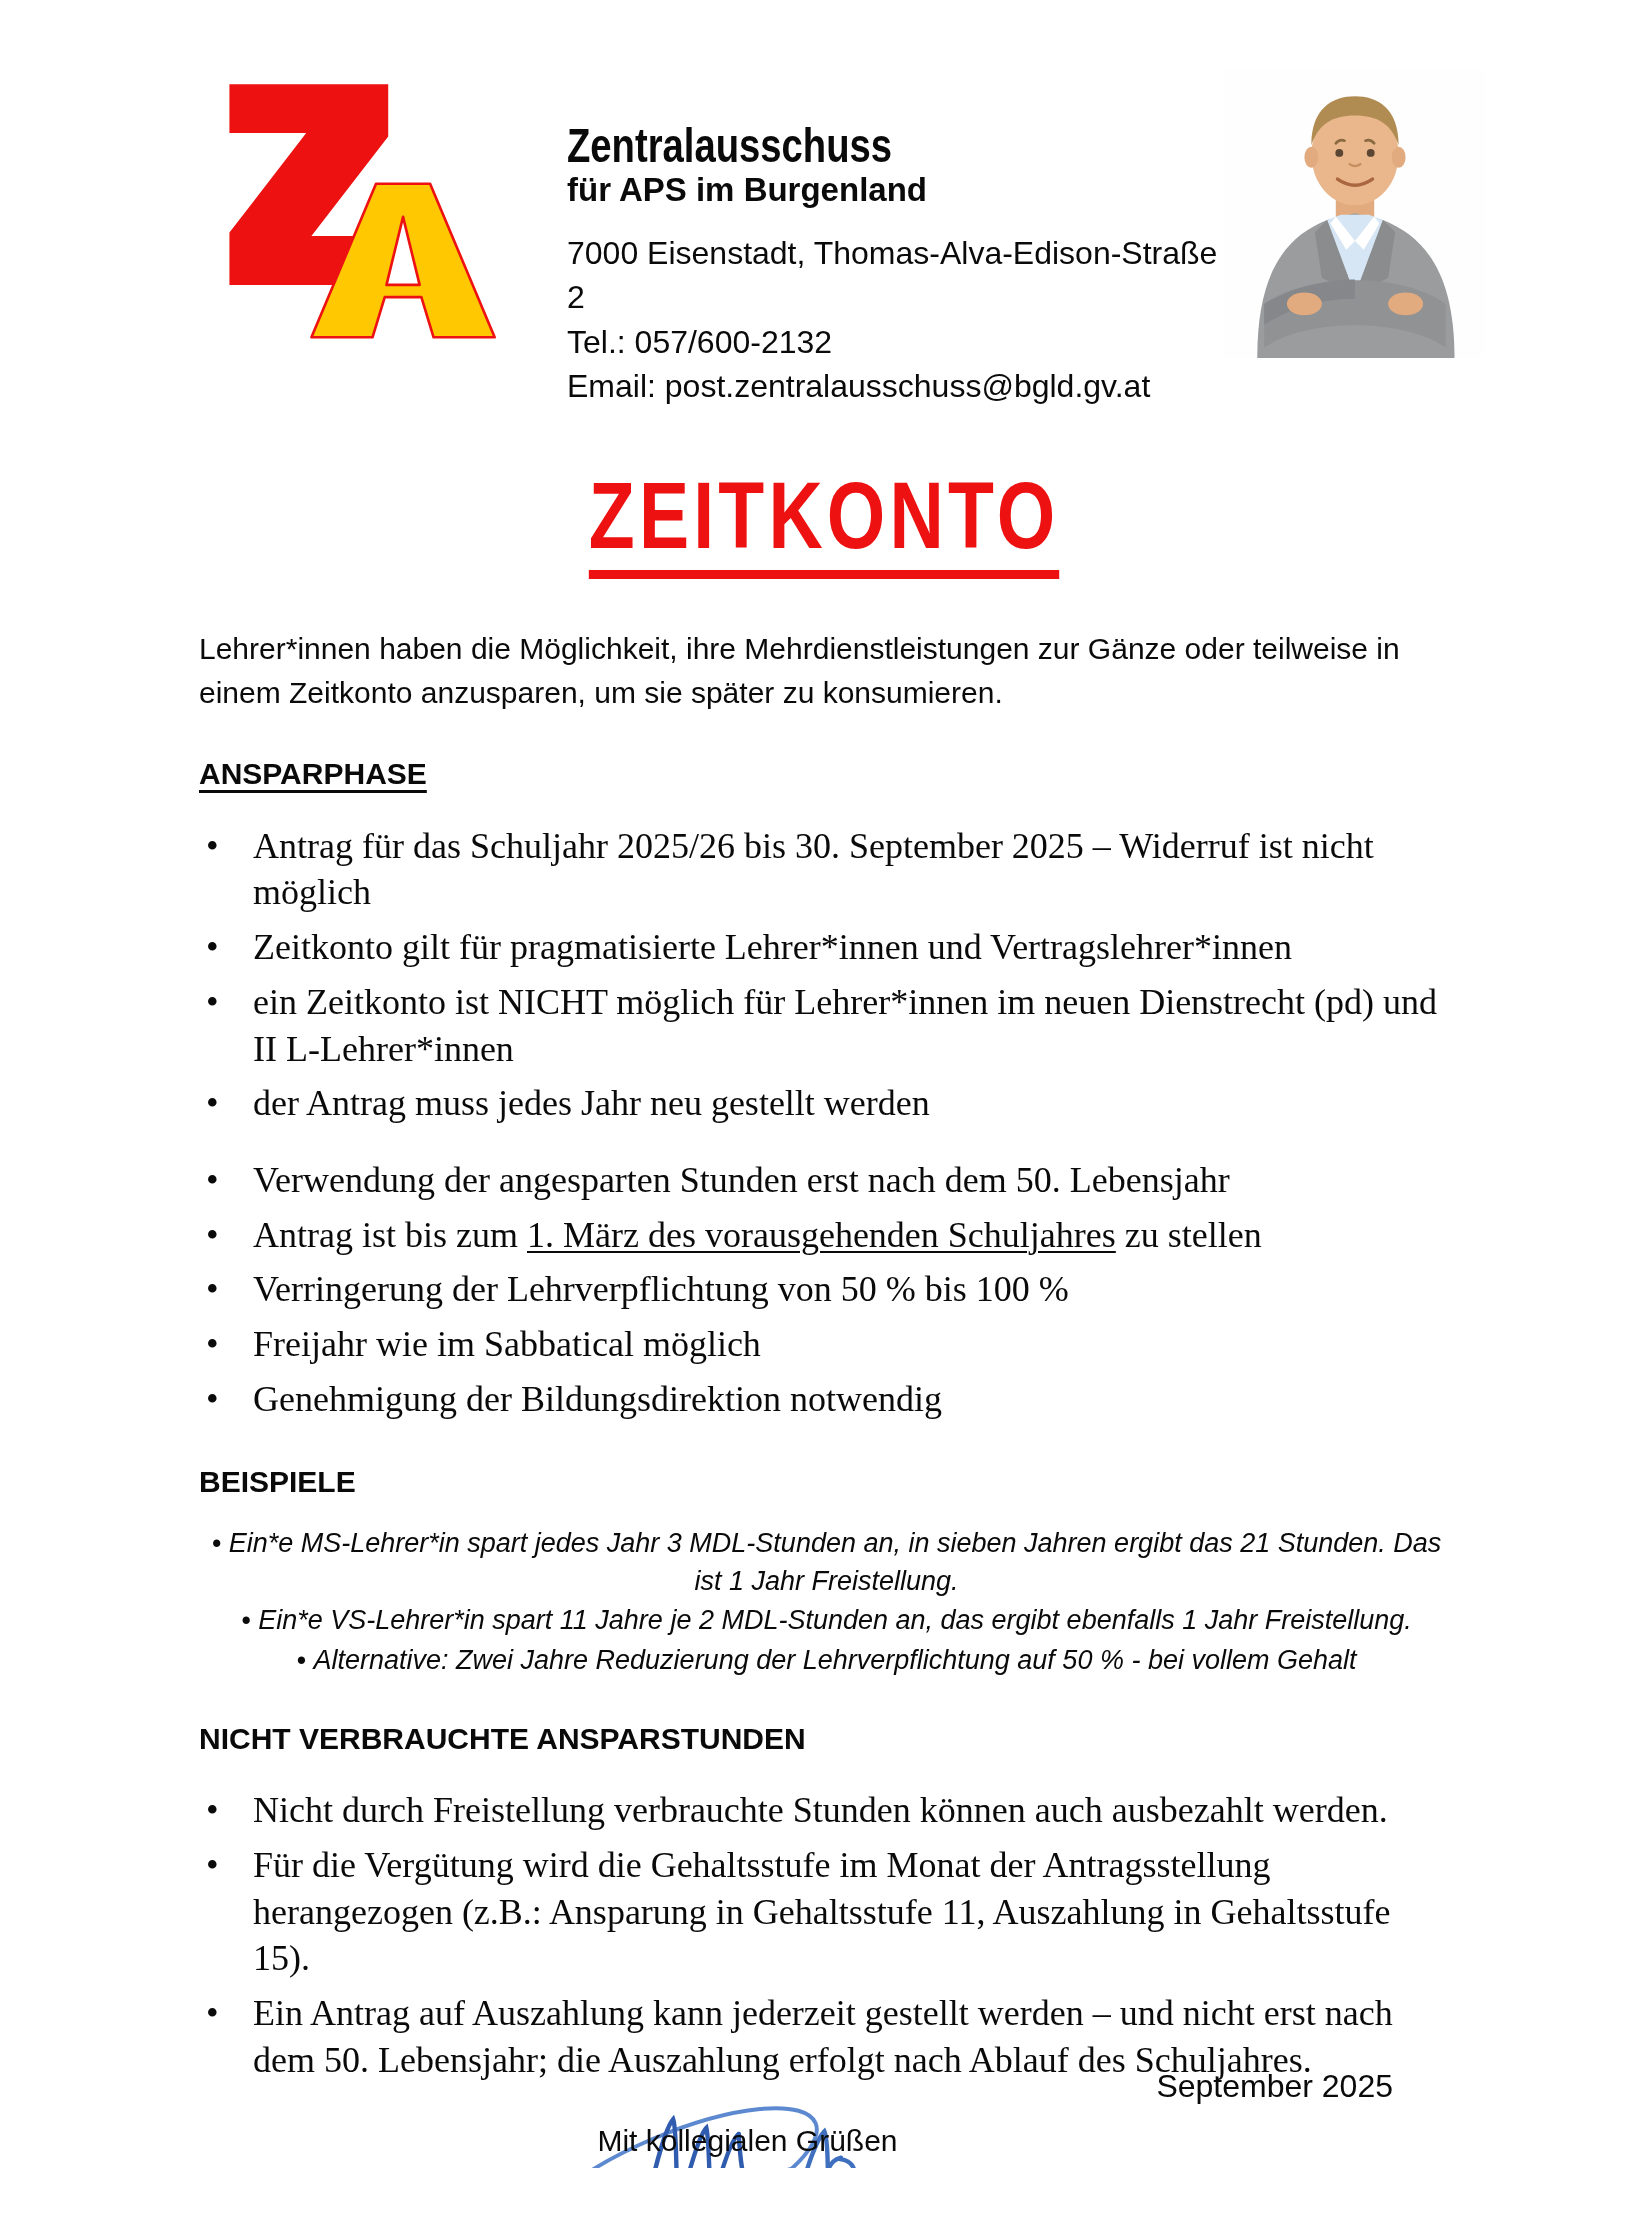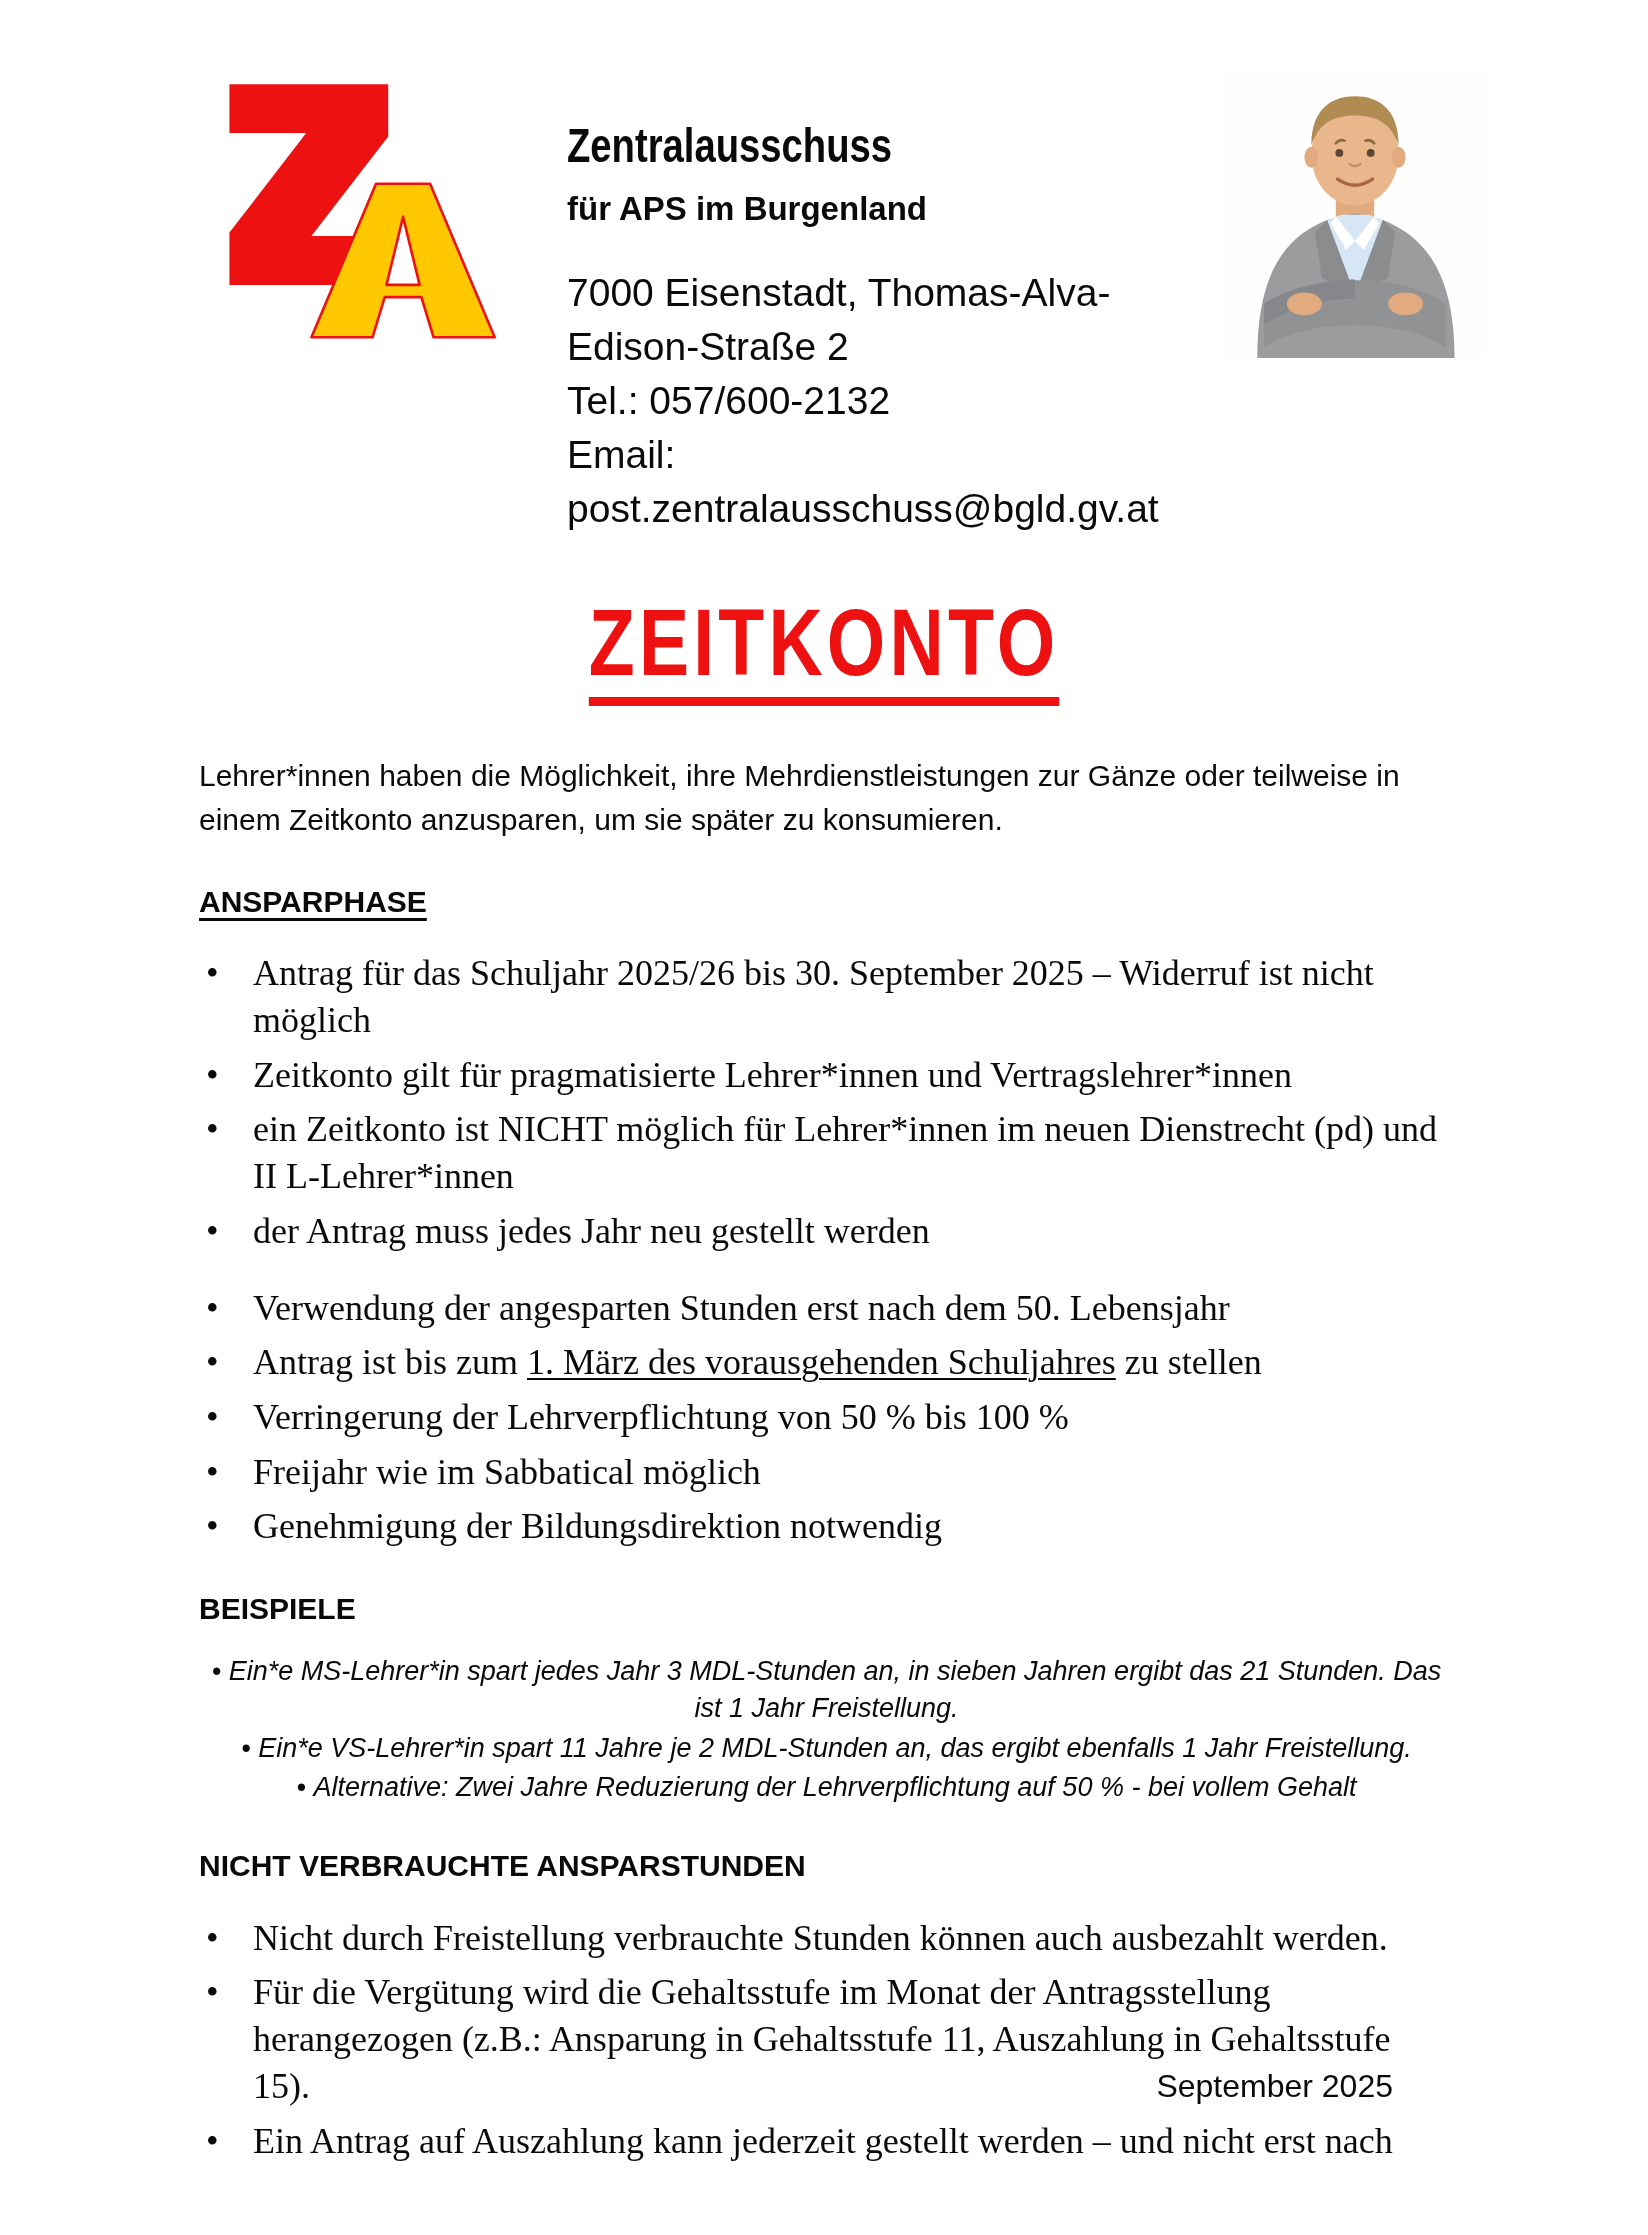--- a/index.html
+++ b/index.html
@@ -19,22 +19,22 @@
     padding:77px 162px 0 205px;
   }
   .logo{flex:0 0 auto;}
   .org-block{margin-left:61px;padding-top:44px;}
   .org-name{
     display:inline-block;
     font-size:49px;font-weight:700;line-height:1;
     transform:scaleX(0.78);transform-origin:left center;
     letter-spacing:0;
   }
-  .org-subtitle{font-size:33px;font-weight:700;margin-top:21px;line-height:1.1;}
-  .org-address{margin-top:39px;font-size:39px;line-height:1.38;}
+  .org-subtitle{font-size:33px;font-weight:700;margin-top:2px;line-height:1.1;}
+  .org-address{margin-top:23px;font-size:32px;line-height:1.38;}
   .portrait{margin-left:auto;margin-top:-7px;flex:0 0 auto;}
   
   .title-wrap{text-align:center;margin-top:61px;}
   .doc-title{
     display:inline-block;
     font-size:94px;font-weight:700;line-height:1;
     letter-spacing:5.2px;
     color:#ED1111;
     border-bottom:9.6px solid #ED1111;
     padding-bottom:7px;

